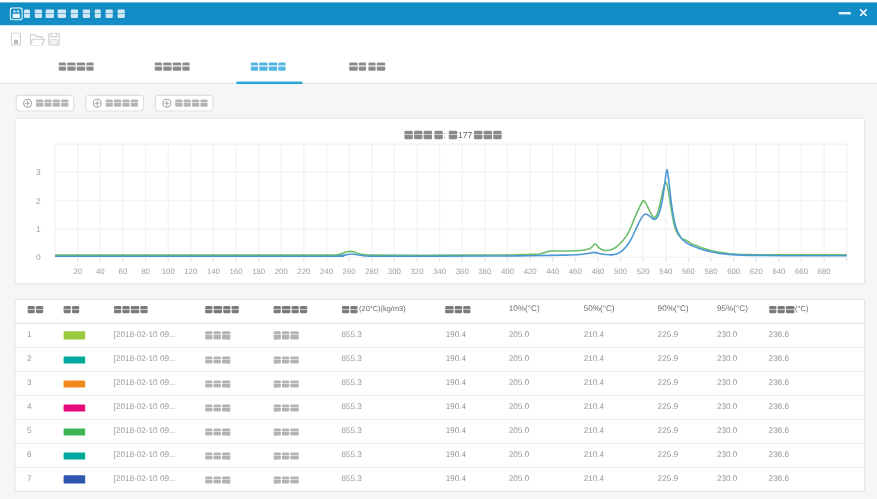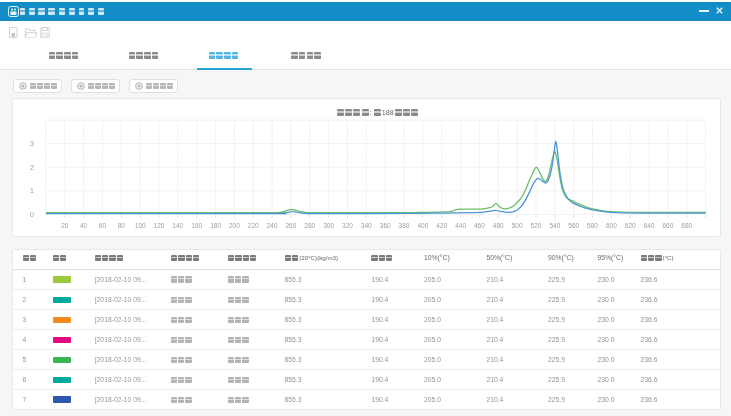--- a/index.html
+++ b/index.html
@@ -109,21 +109,21 @@
     <span style="display:inline-flex;align-items:center">
       <i style="display:inline-block;width:7px;height:7px;background:linear-gradient(#707070 0 2.4px,rgba(112,112,112,0.42) 2.4px 3.6px,#707070 3.6px 7px);opacity:0.82;border-radius:1px;margin-right:1.2px"></i>
       <i style="display:inline-block;width:7px;height:7px;background:linear-gradient(#707070 0 2.4px,rgba(112,112,112,0.42) 2.4px 3.6px,#707070 3.6px 7px);opacity:0.82;border-radius:1px;margin-right:1.2px"></i>
       <i style="display:inline-block;width:7px;height:7px;background:linear-gradient(#707070 0 2.4px,rgba(112,112,112,0.42) 2.4px 3.6px,#707070 3.6px 7px);opacity:0.82;border-radius:1px;margin-right:1.2px"></i>
       <i style="display:inline-block;width:7px;height:7px;background:linear-gradient(#707070 0 2.4px,rgba(112,112,112,0.42) 2.4px 3.6px,#707070 3.6px 7px);opacity:0.82;border-radius:1px;margin-right:0px"></i>
     </span>
     <span style="margin:0 2px 0 1px;position:relative;top:0.6px">:</span>
     <span style="display:inline-flex;align-items:center">
       <i style="display:inline-block;width:7px;height:7px;background:linear-gradient(#707070 0 2.4px,rgba(112,112,112,0.42) 2.4px 3.6px,#707070 3.6px 7px);opacity:0.82;border-radius:1px;margin-right:0px"></i>
     </span>
-    <span style="margin:0 1px;position:relative;top:0.6px;font-size:7.2px">188</span>
+    <span style="margin:0 1px;position:relative;top:0.6px;font-size:7.2px">177</span>
     <span style="display:inline-flex;align-items:center">
       <i style="display:inline-block;width:7px;height:7px;background:linear-gradient(#707070 0 2.4px,rgba(112,112,112,0.42) 2.4px 3.6px,#707070 3.6px 7px);opacity:0.82;border-radius:1px;margin-right:1.2px"></i>
       <i style="display:inline-block;width:7px;height:7px;background:linear-gradient(#707070 0 2.4px,rgba(112,112,112,0.42) 2.4px 3.6px,#707070 3.6px 7px);opacity:0.82;border-radius:1px;margin-right:1.2px"></i>
       <i style="display:inline-block;width:7px;height:7px;background:linear-gradient(#707070 0 2.4px,rgba(112,112,112,0.42) 2.4px 3.6px,#707070 3.6px 7px);opacity:0.82;border-radius:1px;margin-right:0px"></i>
     </span>
   </div>
 <svg width="731" height="260" style="position:absolute;left:0;top:0">
 <line x1="45.9" y1="120.1" x2="45.9" y2="214.5" stroke="#f2f2f2" stroke-width="1"></line>
     <line x1="64.8" y1="120.1" x2="64.8" y2="214.5" stroke="#f2f2f2" stroke-width="1"></line>
     <line x1="64.8" y1="214.5" x2="64.8" y2="218.0" stroke="#e2e2e2" stroke-width="1"></line>

